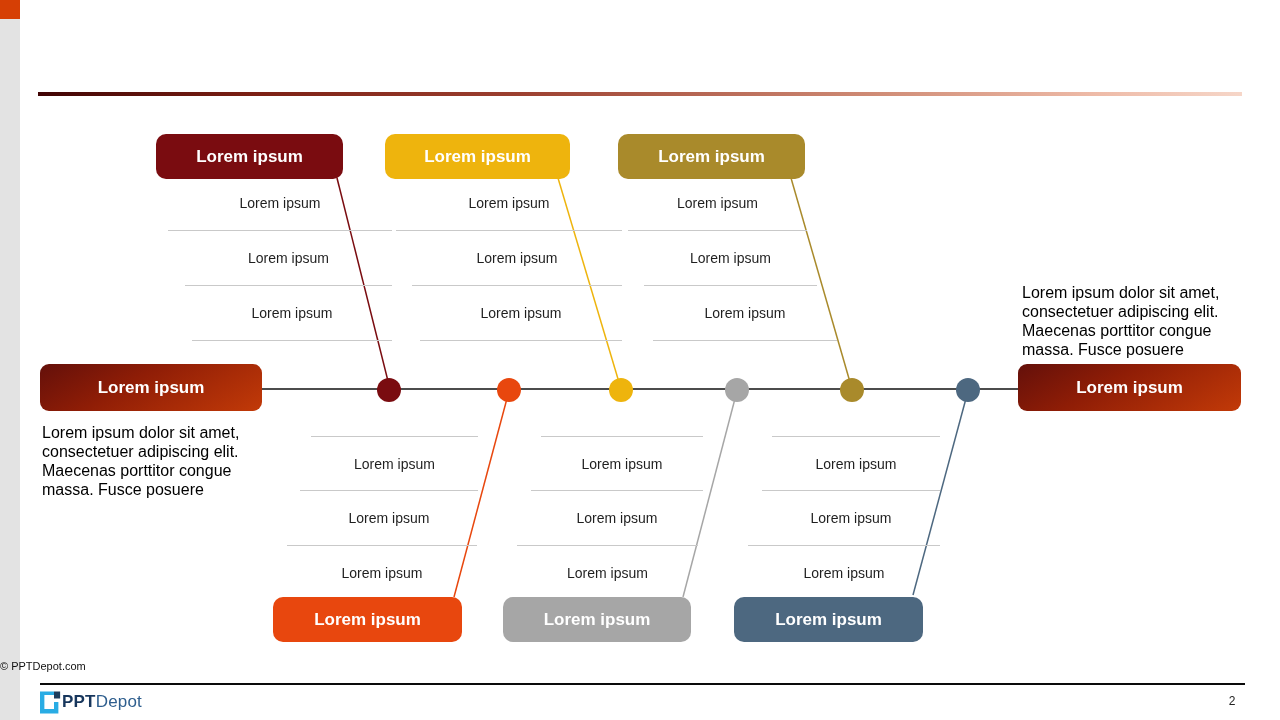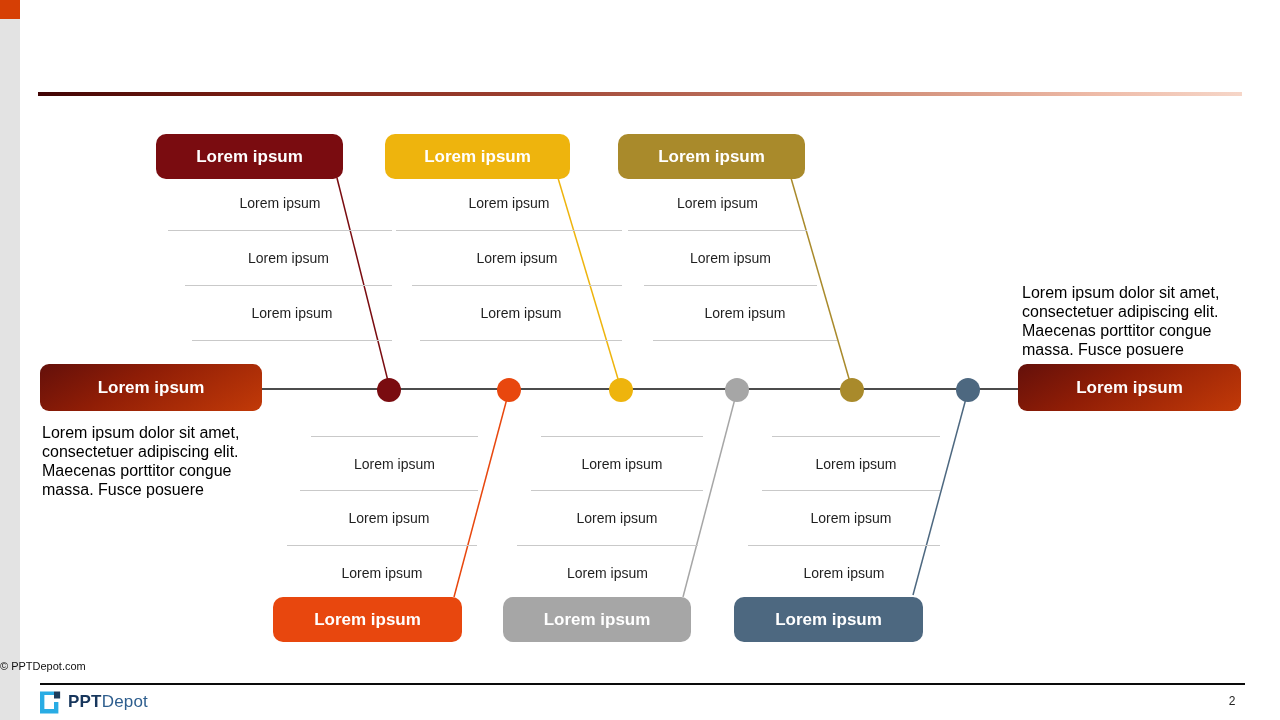--- a/index.html
+++ b/index.html
@@ -36,21 +36,21 @@
     font-size:14px;color:#1f1f1f;
   }
   .rib.t{border-bottom:1px solid #c9c9c9;}
   .rib.b{border-top:1px solid #c9c9c9;}
   
   .para{
     position:absolute;font-size:16px;line-height:19px;color:#000;white-space:pre-line;
   }
   
   .footer-rule{position:absolute;left:40px;top:683px;width:1205px;height:1.5px;background:#0a0a0a;}
-  .logo{position:absolute;left:40px;top:690px;display:flex;align-items:center;gap:7px;}
+  .logo{position:absolute;left:40px;top:690px;display:flex;align-items:center;gap:1px;}
   .logo-text{font-size:17px;letter-spacing:.2px;}
   .logo-ppt{font-weight:bold;color:#17365c;}
   .logo-depot{font-weight:400;color:#2e5e8e;}
   .copyright{position:absolute;left:0;top:660px;width:1280px;text-align:left;font-size:11px;color:#111;}
   .pagenum{position:absolute;left:1220px;top:694px;width:24px;text-align:center;font-size:12px;color:#222;}
 </style>
 </head>
 <body>
 
 <div class="slide">

